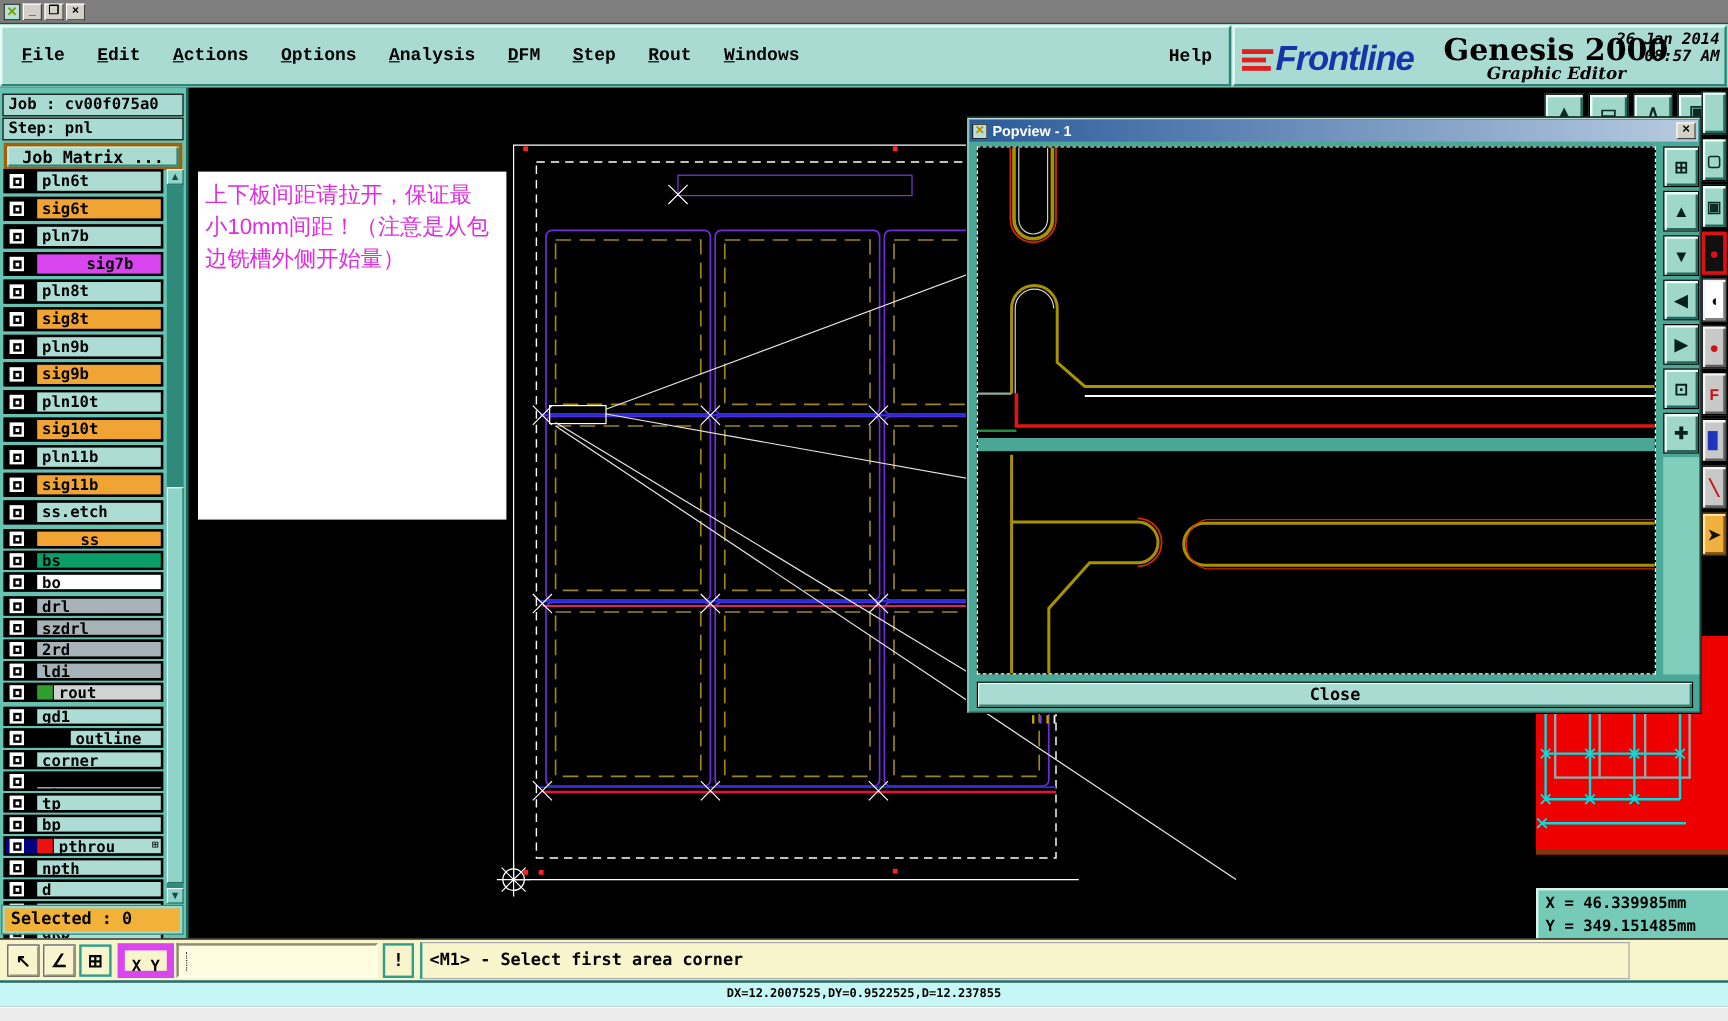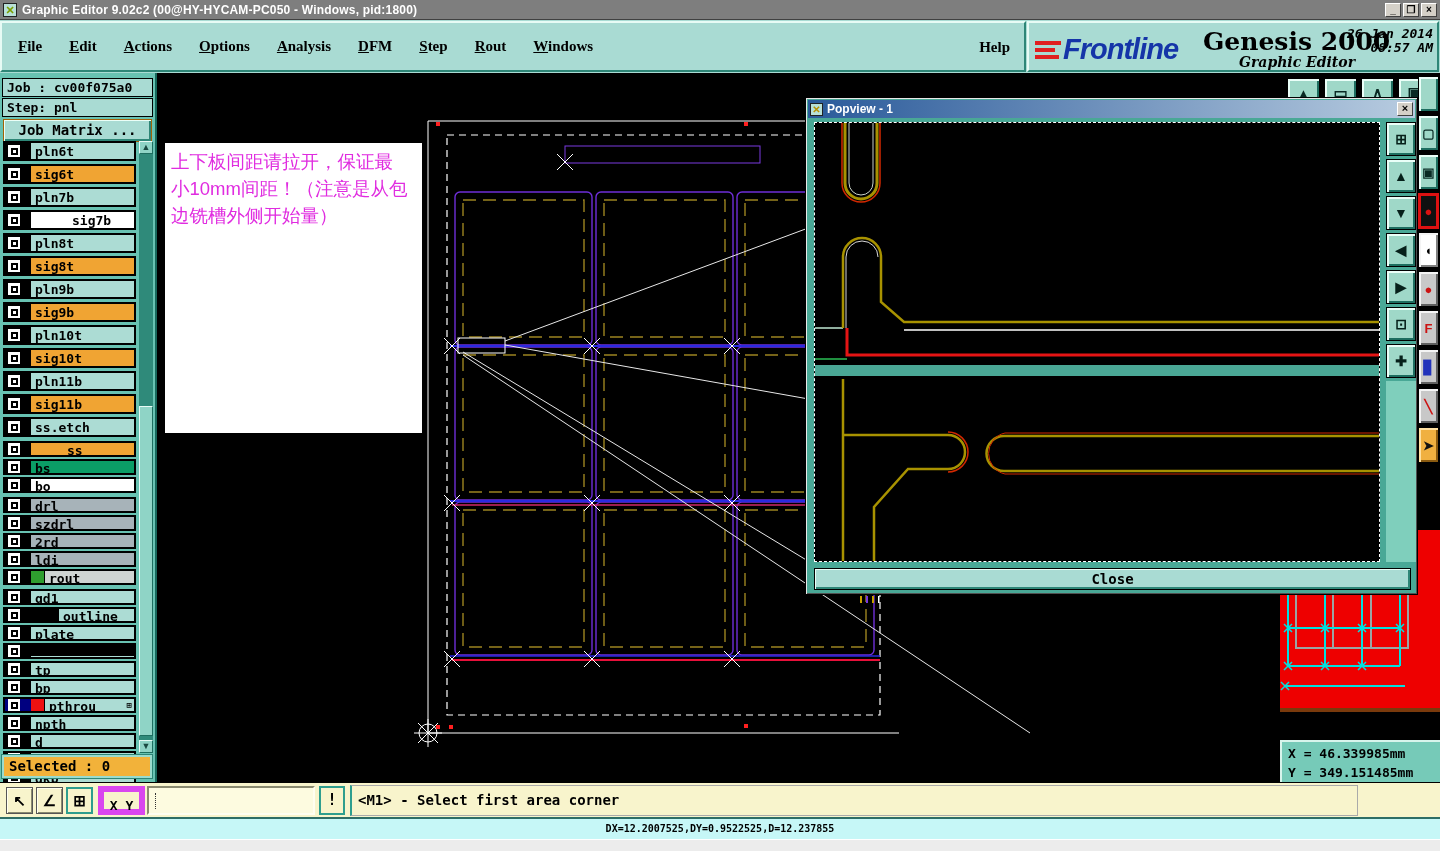--- a/index.html
+++ b/index.html
@@ -16,21 +16,21 @@
     font-family:"Liberation Sans",sans-serif; letter-spacing:.2px;}
   .winbtn { width:16px; height:14px; background:#d4d0c8; border:1px solid #fff;
     border-right-color:#404040; border-bottom-color:#404040; font-size:10px; line-height:12px;
     text-align:center; color:#000; margin-left:2px; font-weight:bold;}
 
   
   #menubar { position:absolute; left:0; top:20px; width:1440px; height:53px; background:#a9dbd3; }
   #menupanel { position:absolute; left:0; top:1px; width:1026px; height:51px; background:#a9dbd3;
     border:2px solid #e7fbf5; border-right-color:#2e8677; border-bottom-color:#2e8677;
     display:flex; align-items:center; padding-left:16px; gap:27px; }
-  .menu-item { font-family:Liberation Serif, serif; font-weight:bold;
+  .menu-item { font-family:Liberation Mono, monospace; font-weight:bold;
     font-size:15px; color:#000; }
   #help-item { position:absolute; right:14px; top:16px; }
   #branding { position:absolute; left:1027px; top:1px; width:412px; height:51px; background:#a9dbd3;
     border:2px solid #e7fbf5; border-right-color:#2e8677; border-bottom-color:#2e8677; }
   #logo { position:absolute; left:6px; top:10px; display:flex; align-items:center;}
   #speedlines { display:flex; flex-direction:column; gap:3px; margin-right:2px;}
   #speedlines div { height:4px; background:#e02020; }
   #speedlines .s1{width:26px;} #speedlines .s2{width:20px;} #speedlines .s3{width:24px;}
   #logo-text { color:#1535a8; font-size:29px; font-weight:bold; font-style:italic;
     font-family:"Liberation Sans",sans-serif; letter-spacing:-1px;}
@@ -40,21 +40,21 @@
     font-size:13px; line-height:14px;}
   #subtitle { position:absolute; left:210px; top:31px; font-family:"DejaVu Serif","Liberation Serif",serif;
     font-weight:bold; font-style:italic; font-size:14px; color:#000;}
 
   
   #sidebar { position:absolute; left:0; top:73px; width:157px; height:709px; background:#68c2b2;
     border-right:2px solid #17695c;}
   .side-bar-field { position:absolute; left:2px; width:151px; height:19px; background:#a9dbd3;
     border:1px solid #000; font-size:13px; line-height:17px; padding-left:4px; color:#000;}
   #job-matrix-btn { position:absolute; left:3px; top:46px; width:149px; height:23px;
-    background:#a9dbd3; border:1px solid #a16207; box-shadow:inset 1px 1px 0 #eafff8, inset -2px -2px 0 #2e8677;
+    background:#a9dbd3; border:3px solid #a16207; box-shadow:inset 1px 1px 0 #eafff8, inset -2px -2px 0 #2e8677;
     font-size:14px; line-height:21px; text-align:center; color:#000;}
   #layer-list { position:absolute; left:3px; top:68px; width:133px; }
   .layer-group { margin-bottom:4px; }
   .layer-row { display:flex; align-items:stretch; background:#000; border:2px solid #000;
     margin-bottom:2px; height:16px;}
   .layer-row.tall { height:20px; margin-bottom:3px;}
   .cbzone { width:26px; background:#000; display:flex; align-items:center; padding-left:3px; flex:none;}
   .cb { width:12px; height:12px; background:#fff; display:flex; align-items:center; justify-content:center;}
   .cb .inner { width:7px; height:7px; border:2px solid #000; background:#fff;}
   .swatch { width:13px; flex:none; margin-right:1px;}
@@ -146,21 +146,20 @@
   #dxbar { position:absolute; left:0; top:817px; width:1440px; height:22px; background:#c6f7f7;
     border-top:2px solid #2e6e66; text-align:center; font-size:10px; line-height:20px; color:#000; z-index:6;}
   #bottomstrip { position:absolute; left:0; top:839px; width:1440px; height:12px; background:#ececec;
     border-top:1px solid #fff; z-index:6;}
 </style>
 </head>
 <body>
 
 <div id="titlebar">
   <div class="appicon">✕</div>
-  <div class="title">Graphic Editor 9.02c2 (00@HY-HYCAM-PC050 - Windows, pid:1800)</div>
   <div class="winbtn">_</div>
   <div class="winbtn">❐</div>
   <div class="winbtn">×</div>
 </div>
 
 <div id="menubar">
   <div id="menupanel">
     <span style="display:contents" id="menu-items"><span class="menu-item"><u>F</u>ile</span><span class="menu-item"><u>E</u>dit</span><span class="menu-item"><u>A</u>ctions</span><span class="menu-item"><u>O</u>ptions</span><span class="menu-item"><u>A</u>nalysis</span><span class="menu-item"><u>D</u>FM</span><span class="menu-item"><u>S</u>tep</span><span class="menu-item"><u>R</u>out</span><span class="menu-item"><u>W</u>indows</span></span>
     <span class="menu-item" id="help-item">Help</span>
   </div>
@@ -211,21 +210,21 @@
             </div>
           </div>
           <div class="layer-label mono" style="background: rgb(172, 220, 212);">pln7b</div>
         </div>
         <div class="layer-row tall">
           <div class="cbzone">
             <div class="cb">
               <div class="inner"></div>
             </div>
           </div>
-          <div class="layer-label mono" style="background: #ffffff; padding-left: 41px;">sig7b</div>
+          <div class="layer-label mono" style="background: #d946ef; padding-left: 41px;">sig7b</div>
         </div>
         <div class="layer-row tall">
           <div class="cbzone">
             <div class="cb">
               <div class="inner"></div>
             </div>
           </div>
           <div class="layer-label mono" style="background: rgb(172, 220, 212);">pln8t</div>
         </div>
         <div class="layer-row tall">
@@ -378,21 +377,21 @@
             </div>
           </div>
           <div class="layer-label mono" style="background: rgb(172, 220, 212); margin-left: 28px;">outline</div>
         </div>
         <div class="layer-row">
           <div class="cbzone">
             <div class="cb">
               <div class="inner"></div>
             </div>
           </div>
-          <div class="layer-label mono" style="background: rgb(172, 220, 212);">plate</div>
+          <div class="layer-label mono" style="background: rgb(172, 220, 212);">corner</div>
         </div>
         <div class="layer-row">
           <div class="cbzone">
             <div class="cb">
               <div class="inner"></div>
             </div>
           </div>
           <div class="layer-label mono" style="background: rgb(172, 220, 212); margin-top: 11px;">plug</div>
         </div>
         <div class="layer-row">

